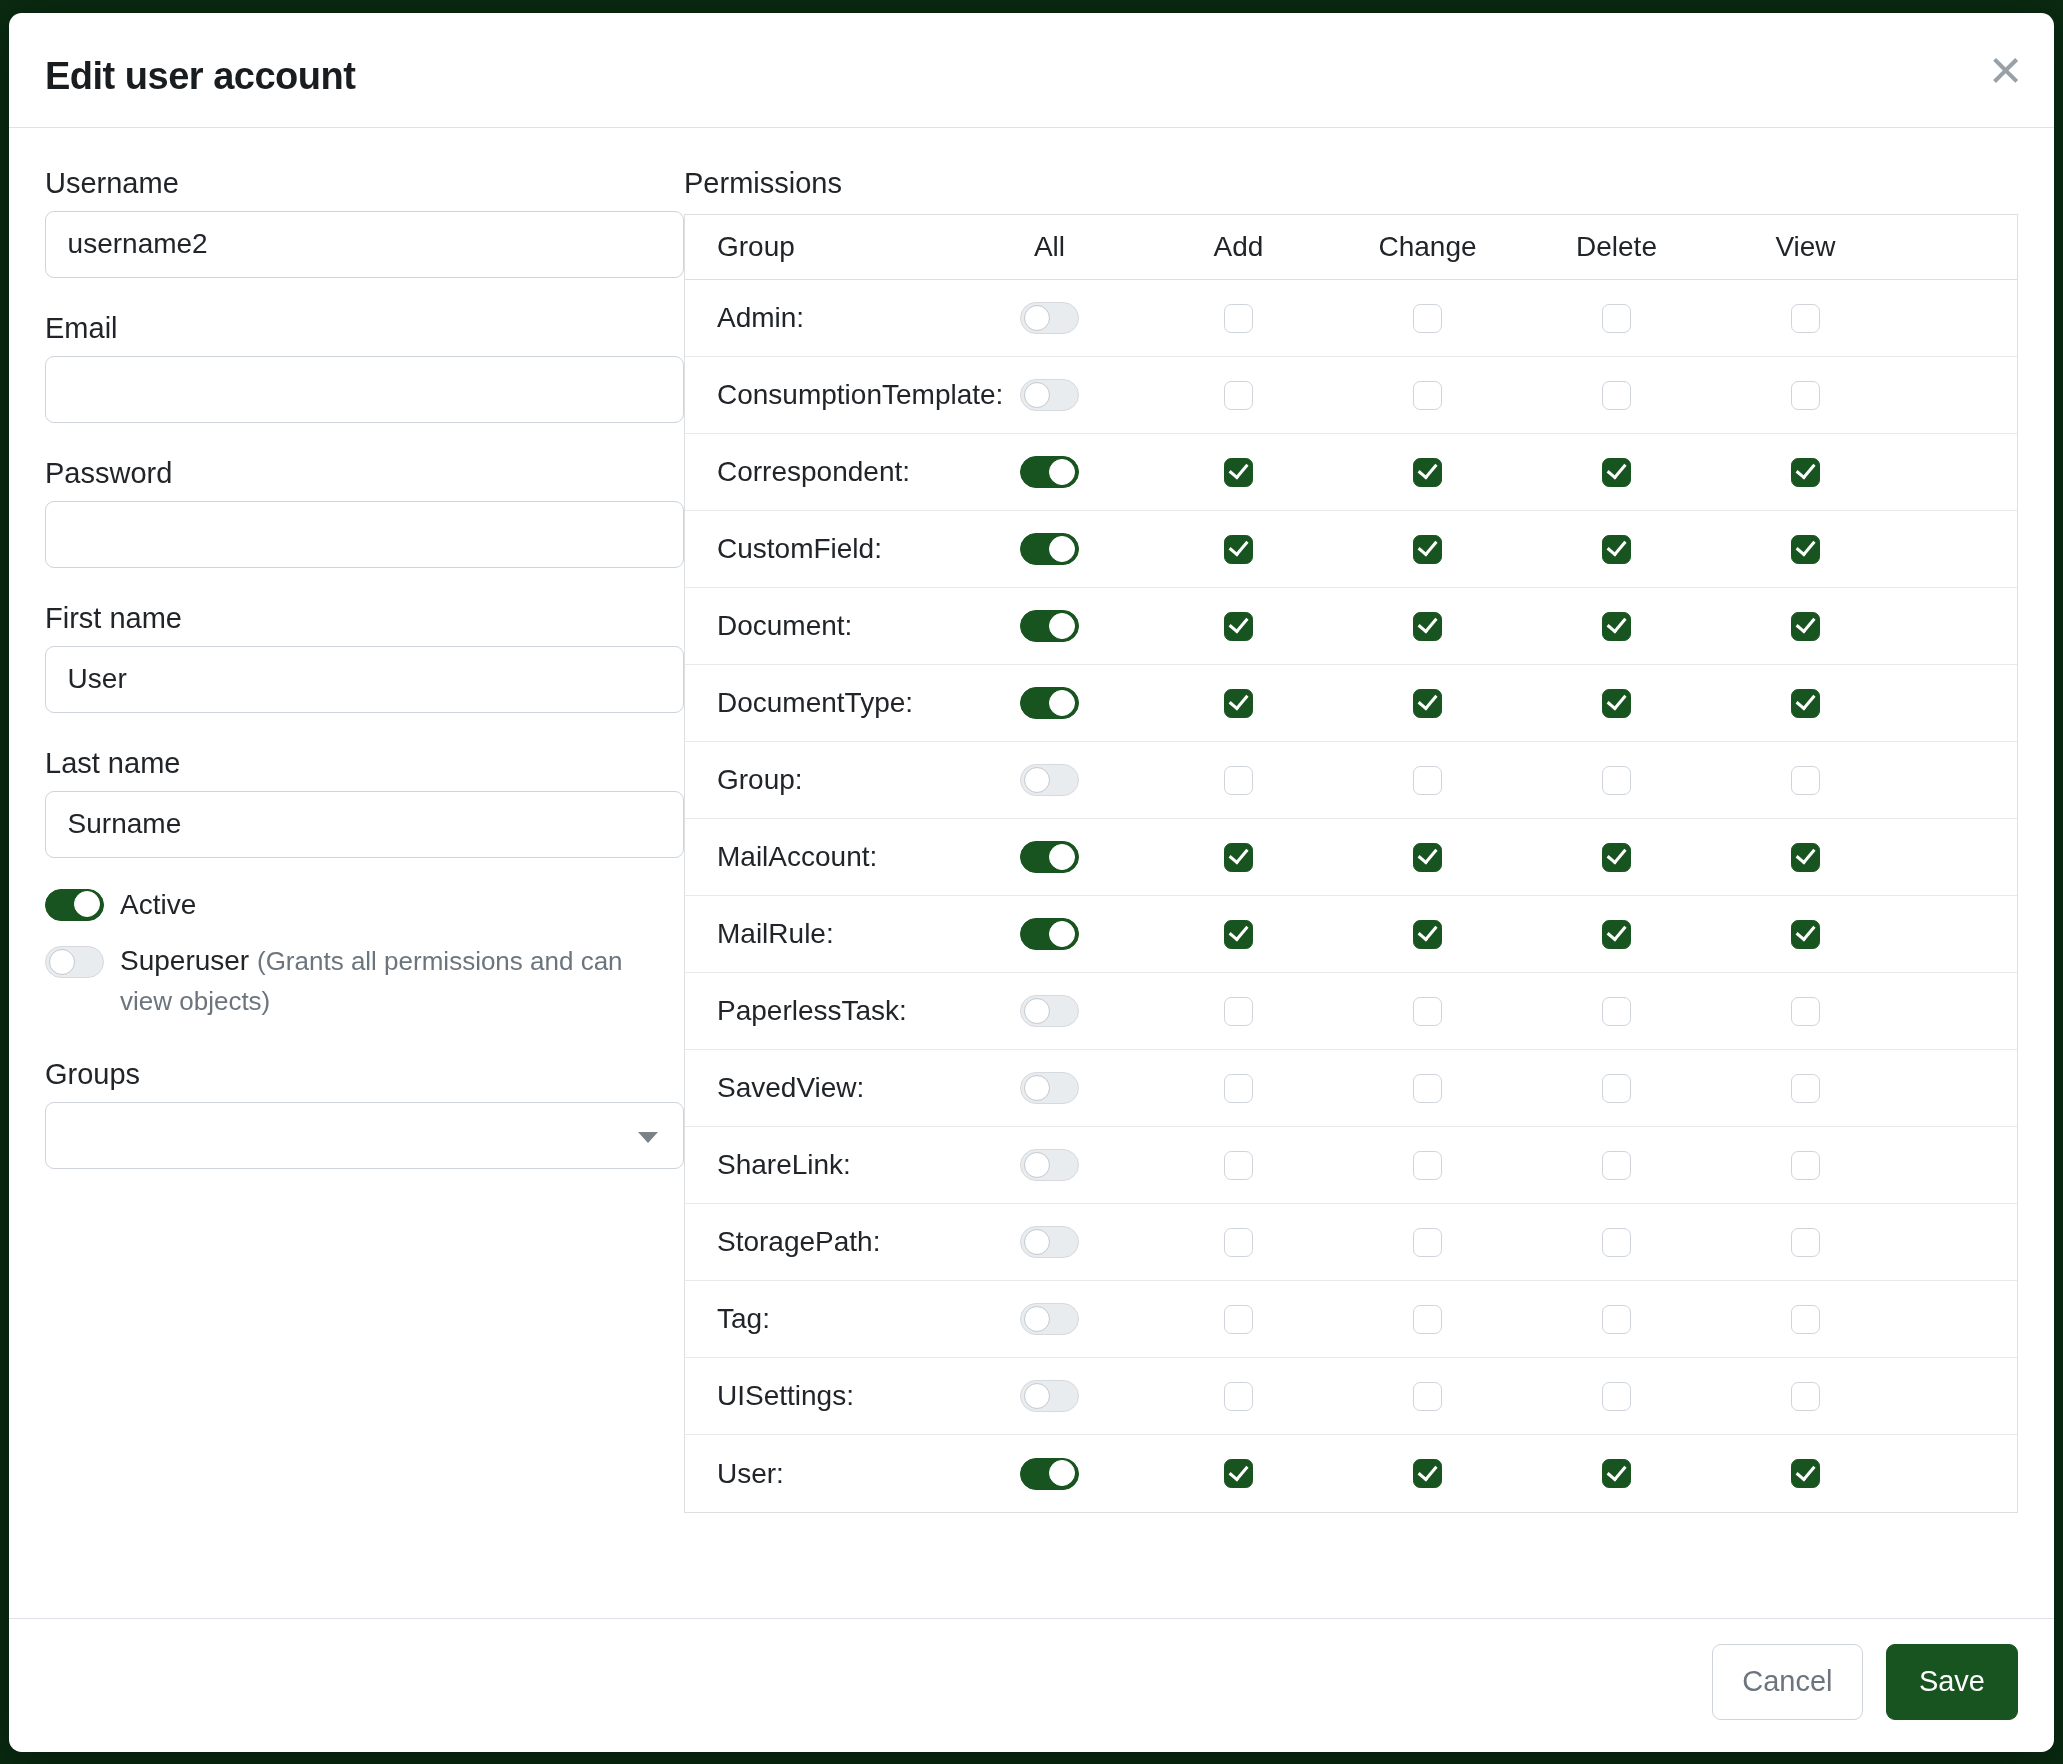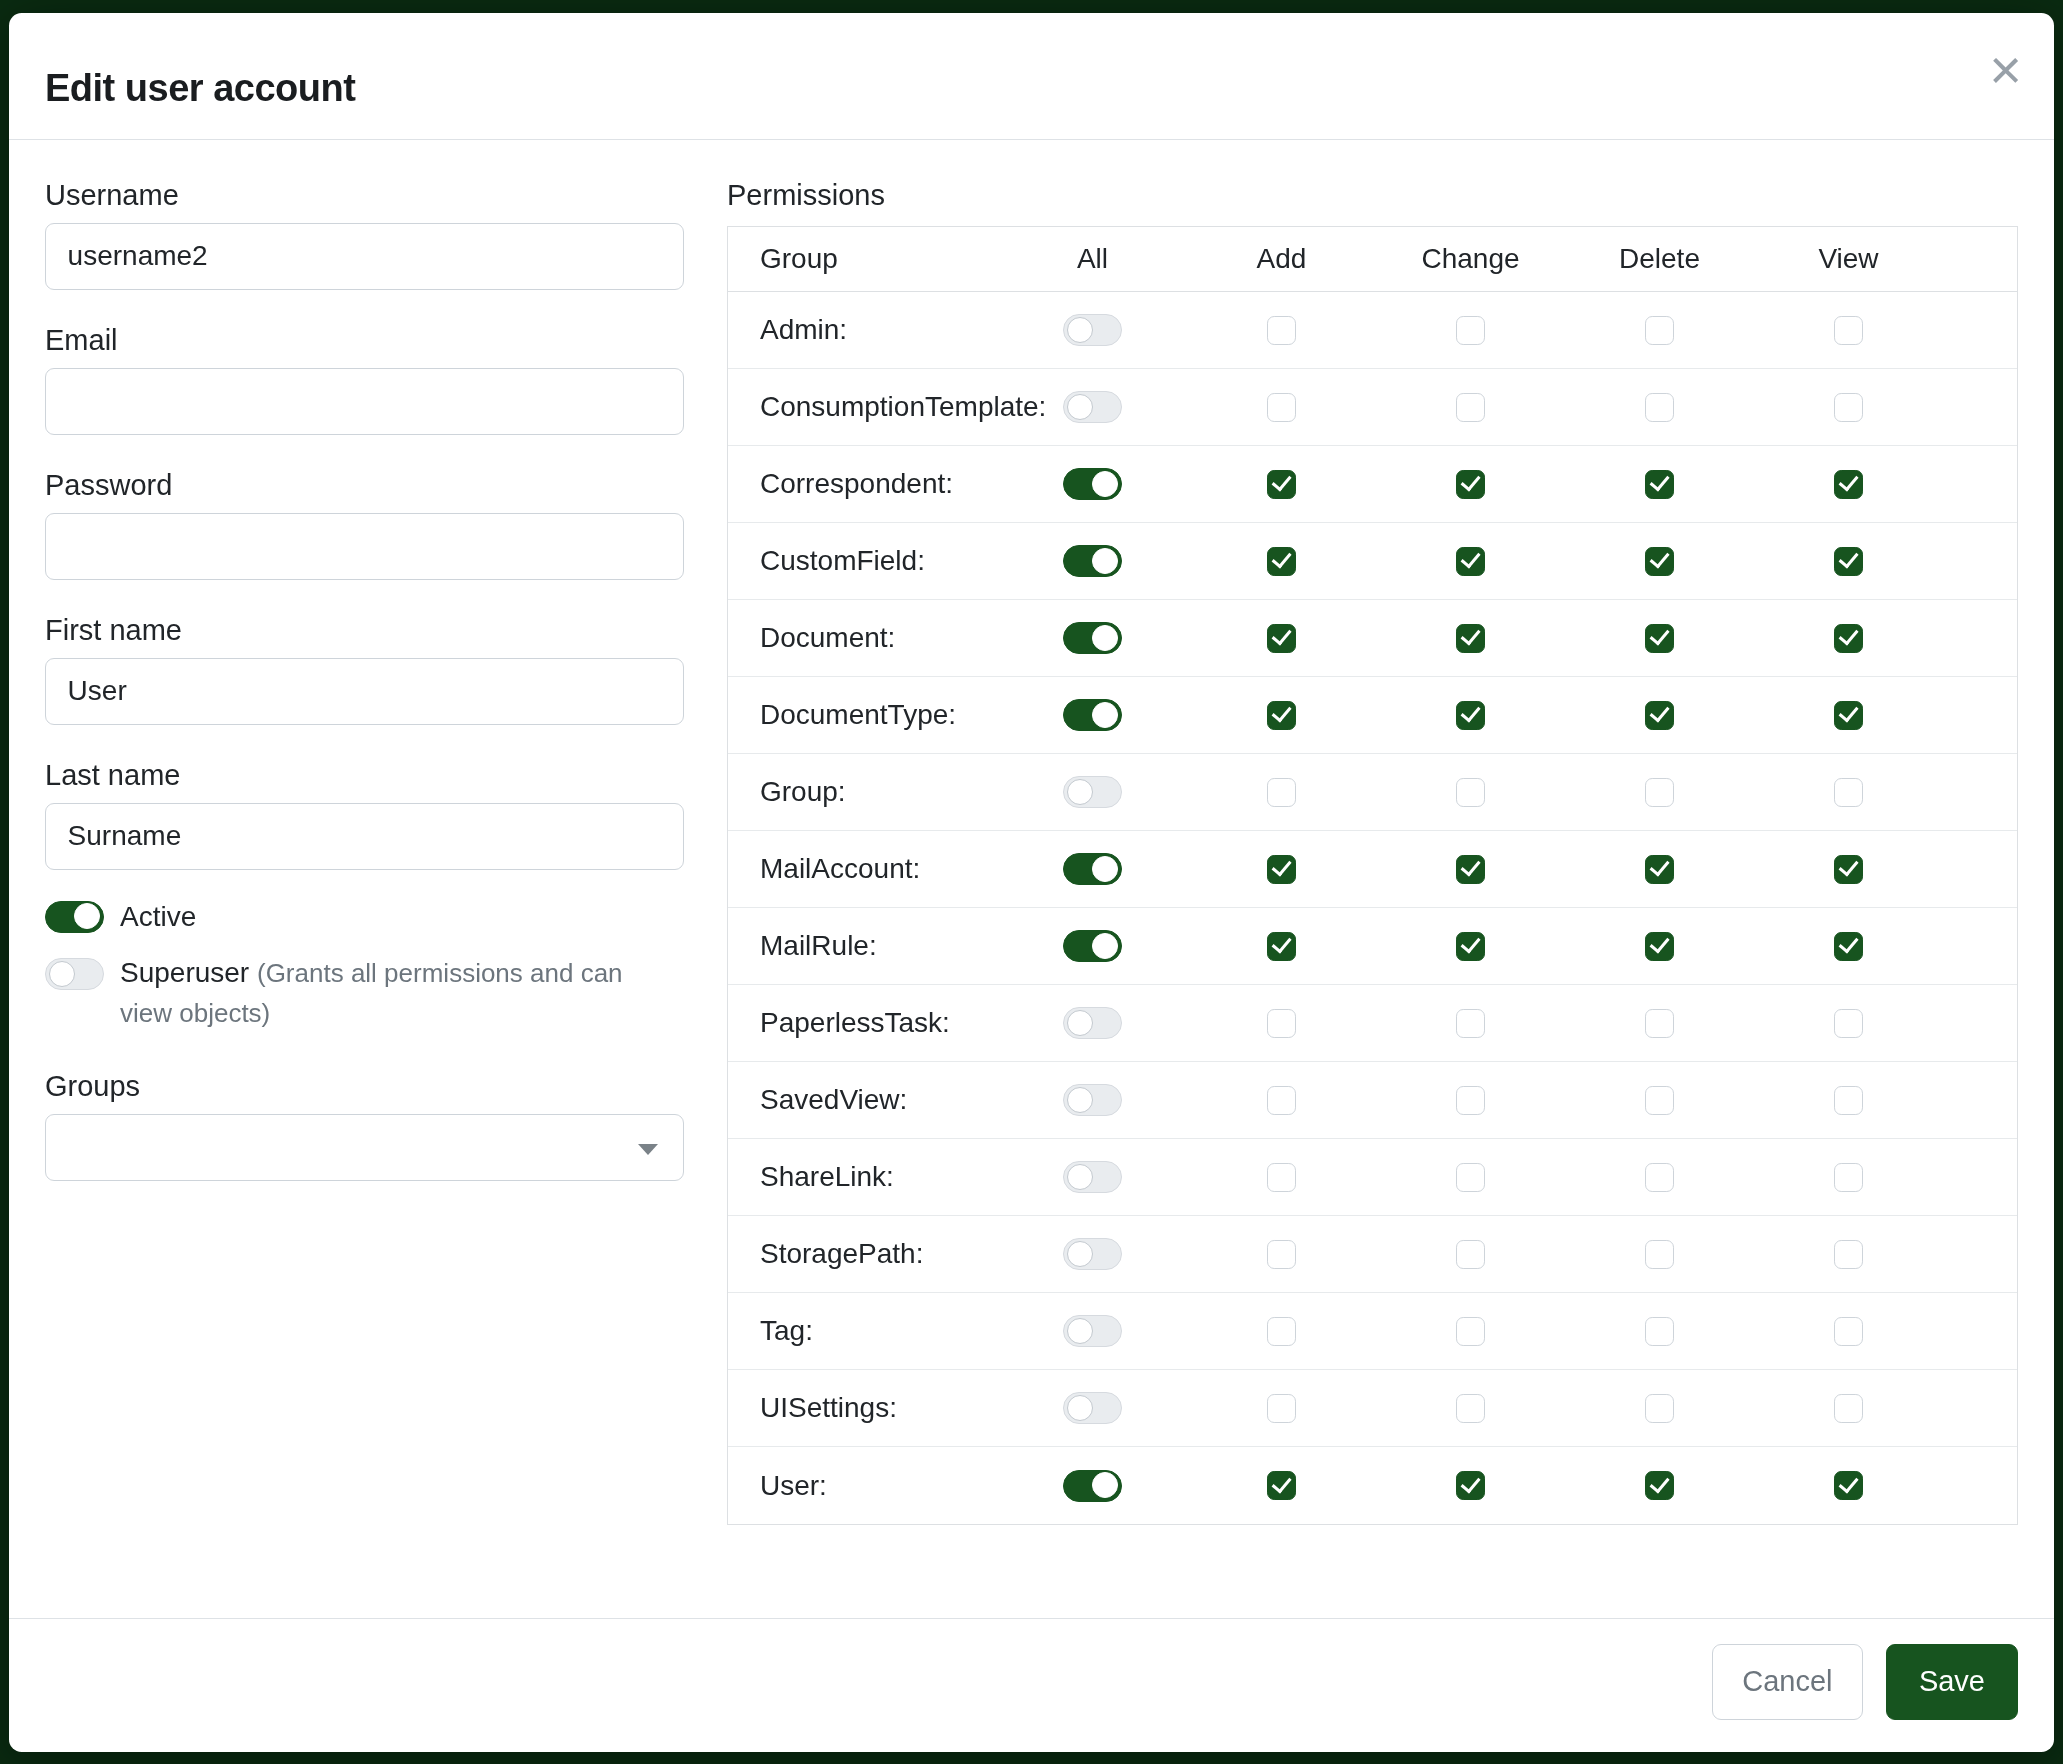--- a/index.html
+++ b/index.html
@@ -18,29 +18,29 @@
     color:var(--text);
     overflow:hidden;
   }
   .backdrop{position:relative;width:2063px;height:1764px;}
   .modal{
     position:absolute;left:9px;top:12.6px;width:2045px;height:1739px;
     background:#fff;border-radius:12.6px;display:flex;flex-direction:column;
     box-shadow:0 9px 54px rgba(0,0,0,.4);
   }
   
-  .modal-header{position:relative;padding:52px 36px 27px;border-bottom:1.8px solid var(--border-line);flex:0 0 auto;}
+  .modal-header{position:relative;padding:40px 36px 27px;border-bottom:1.8px solid var(--border-line);flex:0 0 auto;}
   .modal-title{font-size:38px;font-weight:700;color:#1a1d20;line-height:47px;letter-spacing:-0.5px;}
   .close-btn{
     position:absolute;right:32px;top:29px;border:none;background:none;
     font-size:56px;font-weight:300;line-height:1;color:#98a0a8;cursor:pointer;
     font-family:"Liberation Sans",sans-serif;
   }
   
-  .modal-body{flex:1 1 auto;display:flex;gap:43px;padding:36px;overflow:hidden;align-items:flex-start;}
+  .modal-body{flex:1 1 auto;display:flex;padding:36px;overflow:hidden;align-items:flex-start;}
   .left-col{flex:0 0 639px;width:639px;}
   .right-col{flex:1 1 auto;min-width:0;}
   .field{margin-bottom:31px;}
   .field label{display:block;font-size:29px;color:var(--text);margin-bottom:9px;line-height:38px;}
   .text-input{
     width:100%;height:67px;border:1.8px solid var(--border-input);border-radius:9px;
     padding:0 21.6px;font-size:28px;color:var(--text);outline:none;background:#fff;
     font-family:"Liberation Sans","DejaVu Sans",sans-serif;
   }
   

